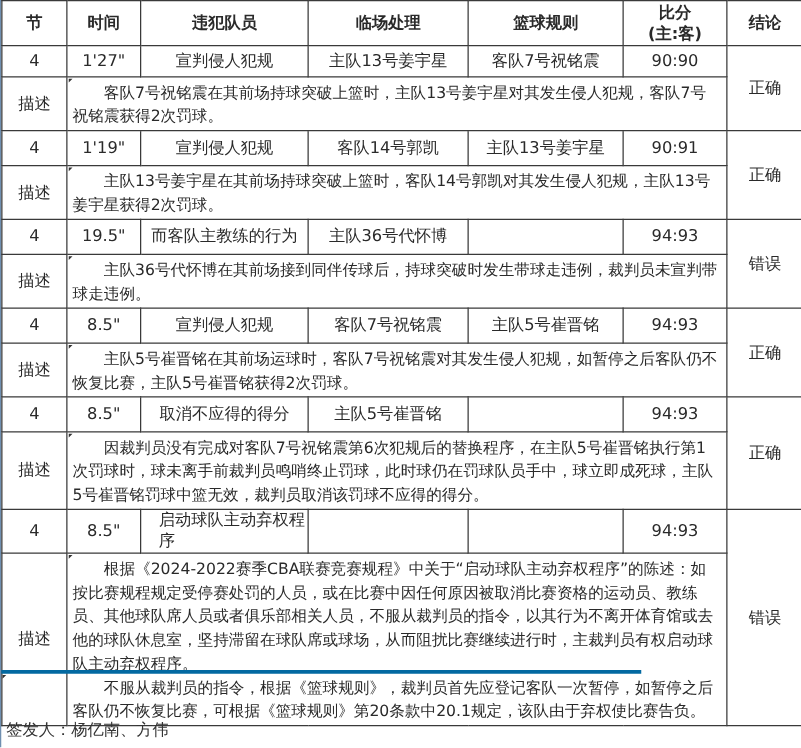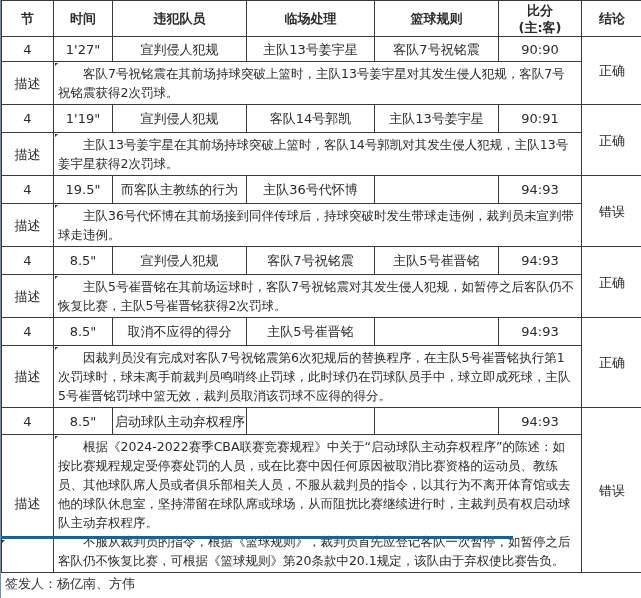--- a/index.html
+++ b/index.html
@@ -19,21 +19,21 @@
   td {
     border: 1px solid #3a3a3a; padding: 0; vertical-align: middle;
     text-align: center; font-size: 13px; line-height: 17px;
     position: relative;
   }
   td.hdr { font-weight: bold; font-size: 13px; }
   td.desc-text {
     text-align: left; padding: 2px 4px 2px 4px; font-size: 12.5px; line-height: 19px;
   }
   td.desc-text .para { text-indent: 2em; display: block; }
-  td.left { text-align: left; padding-left: 2px; }
+  td.left { text-align: left; padding-left: 14px; }
   .corner::before {
     content: ""; position: absolute; left: 1px; top: 1px;
     border-left: 3px solid #333; border-bottom: 3px solid transparent;
   }
   .signer-area {
     position: absolute; left: 0; top: 536px; width: 512px; height: 62px;
     border-top: 3px solid #0369a1;
   }
   .signer {
     position: absolute; left: 4px; top: 36px; font-size: 13px; color: #333;

